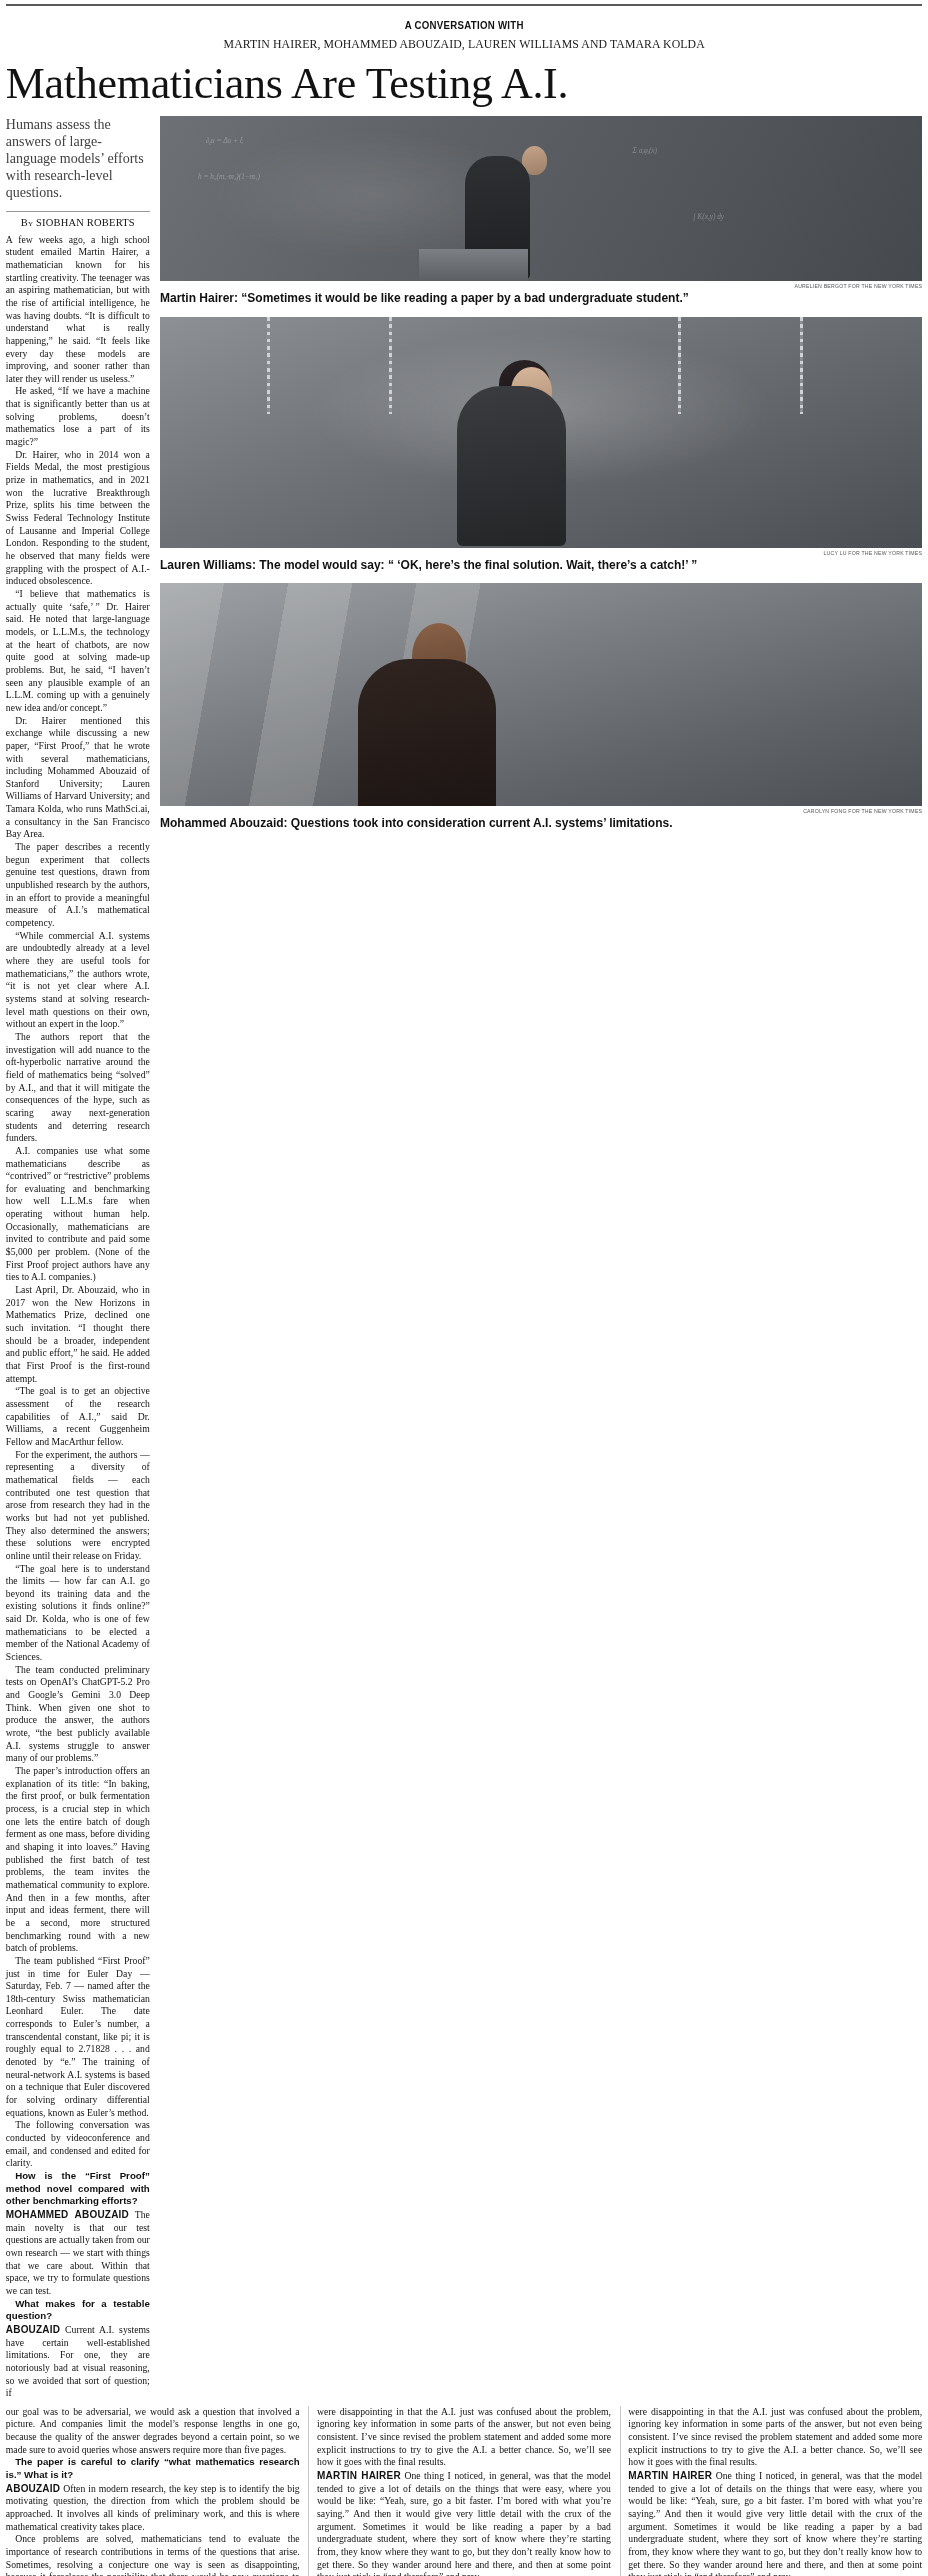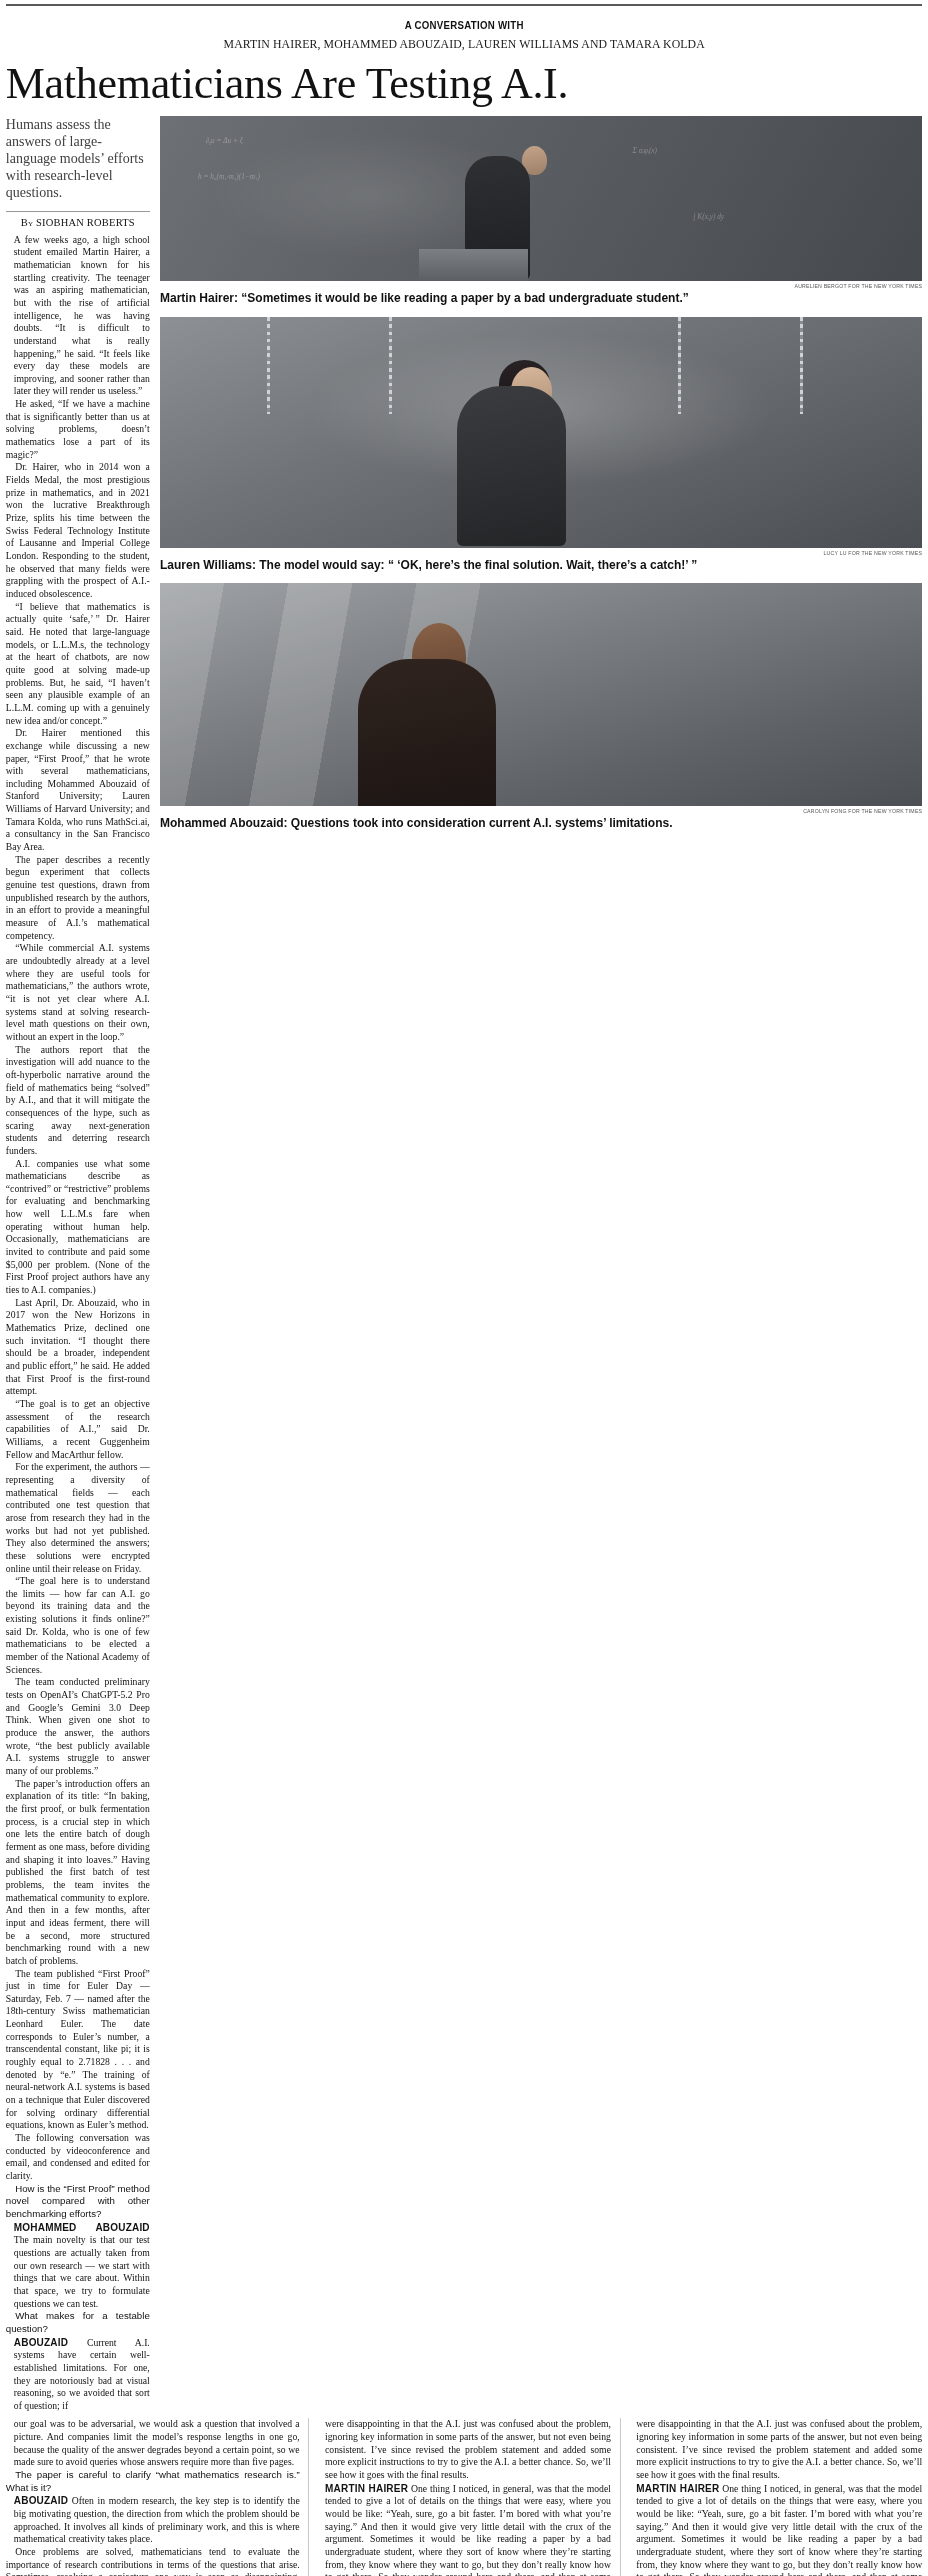--- a/index.html
+++ b/index.html
@@ -68,21 +68,21 @@
   
   .col-text p {
     margin:0;
     font-size:9.7px;
     line-height:1.305;
     text-align:justify;
     text-indent:9.4px;
     hyphens:auto;
     -webkit-hyphens:auto;
   }
-  .col-text p.noindent { text-indent:0;margin-left:8px; }
+  .col-text p.noindent { text-indent:0; }
 
   
   .photo-block { margin-bottom:1.5px; }
   .photo { width:100%; display:block; position:relative; overflow:hidden; }
   .credit {
     font-family:"Liberation Sans", sans-serif;
     font-size:5.2px;
     letter-spacing:0.2px;
     text-align:right;
     color:#555;
@@ -181,21 +181,21 @@
     column-gap:17.4px;
     margin-top:5.8px;
   }
   .lower .col { position:relative; }
   .lower .col + .col::before {
     content:""; position:absolute; left:-8.7px; top:0; bottom:0;
     border-left:0.7px solid #c8c8c8;
   }
   .qhead {
     font-family:"Liberation Sans", sans-serif;
-    font-weight:normal;
+    font-weight:bold;
     font-size:9.1px;
     line-height:1.26;
     margin:8px 0 2.9px 0;
     color:#111;
     text-indent:0;
     text-align:left;
   }
   .speaker {
     font-family:Liberation Sans, sans-serif;
     font-weight:bold;

